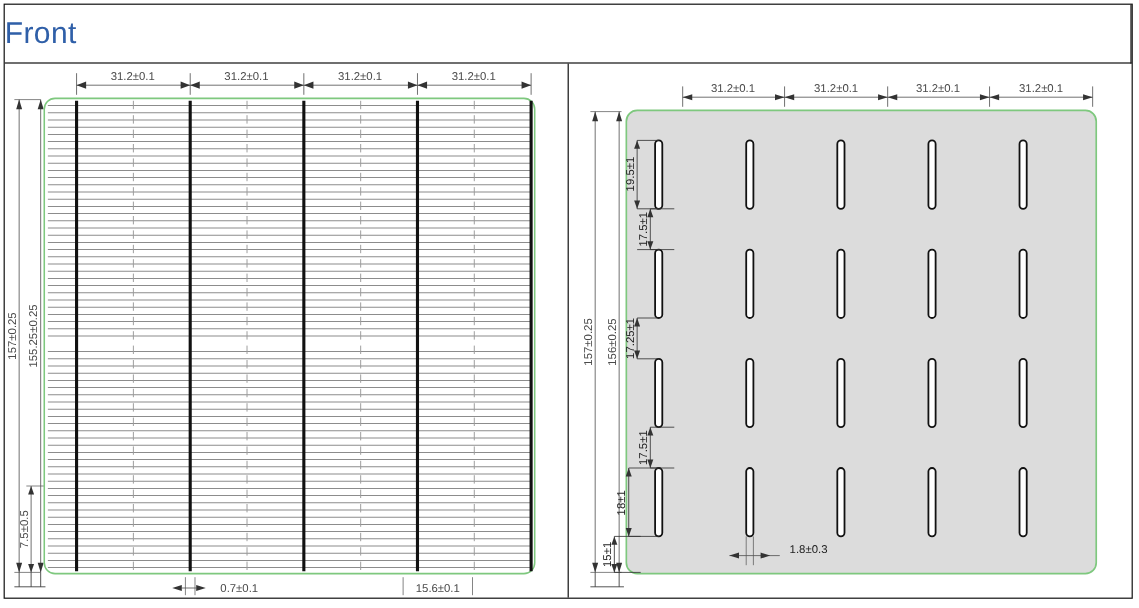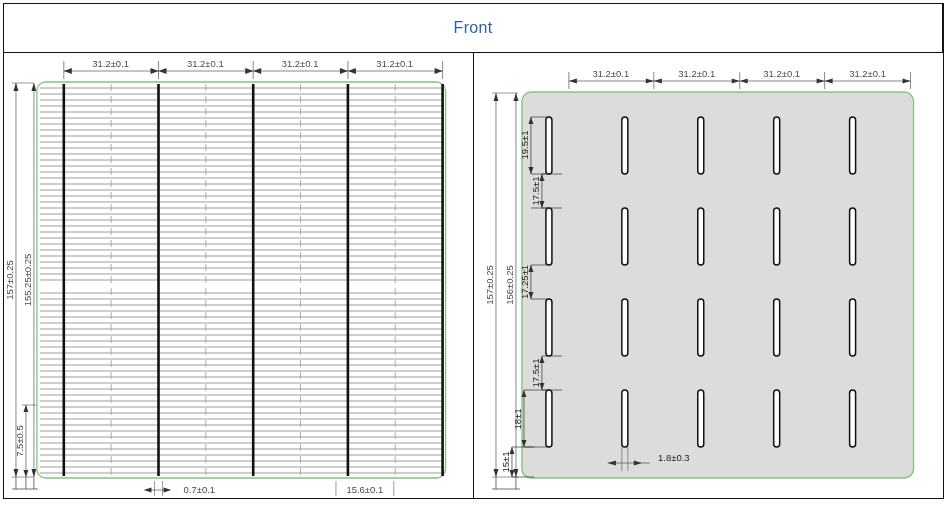--- a/index.html
+++ b/index.html
@@ -29,23 +29,23 @@
   .header-row {
     display: flex;
     height: 49px;
     flex: 0 0 49px;
   }
   .header-cell {
     flex: 1 1 50%;
     border-bottom: 1px solid #111111;
     display: flex;
     align-items: center;
-    justify-content: center;
+    justify-content: flex-start;
     color: #2f5fa8;
-    font-size: 16px;
+    font-size: 25px;
     letter-spacing: 0.3px;
     box-sizing: border-box;
   }
   .header-cell.left { border-right: 1px solid #111111; }
   .body-row {
     display: flex;
     flex: 1 1 auto;
     min-height: 0;
   }
   .body-cell {

